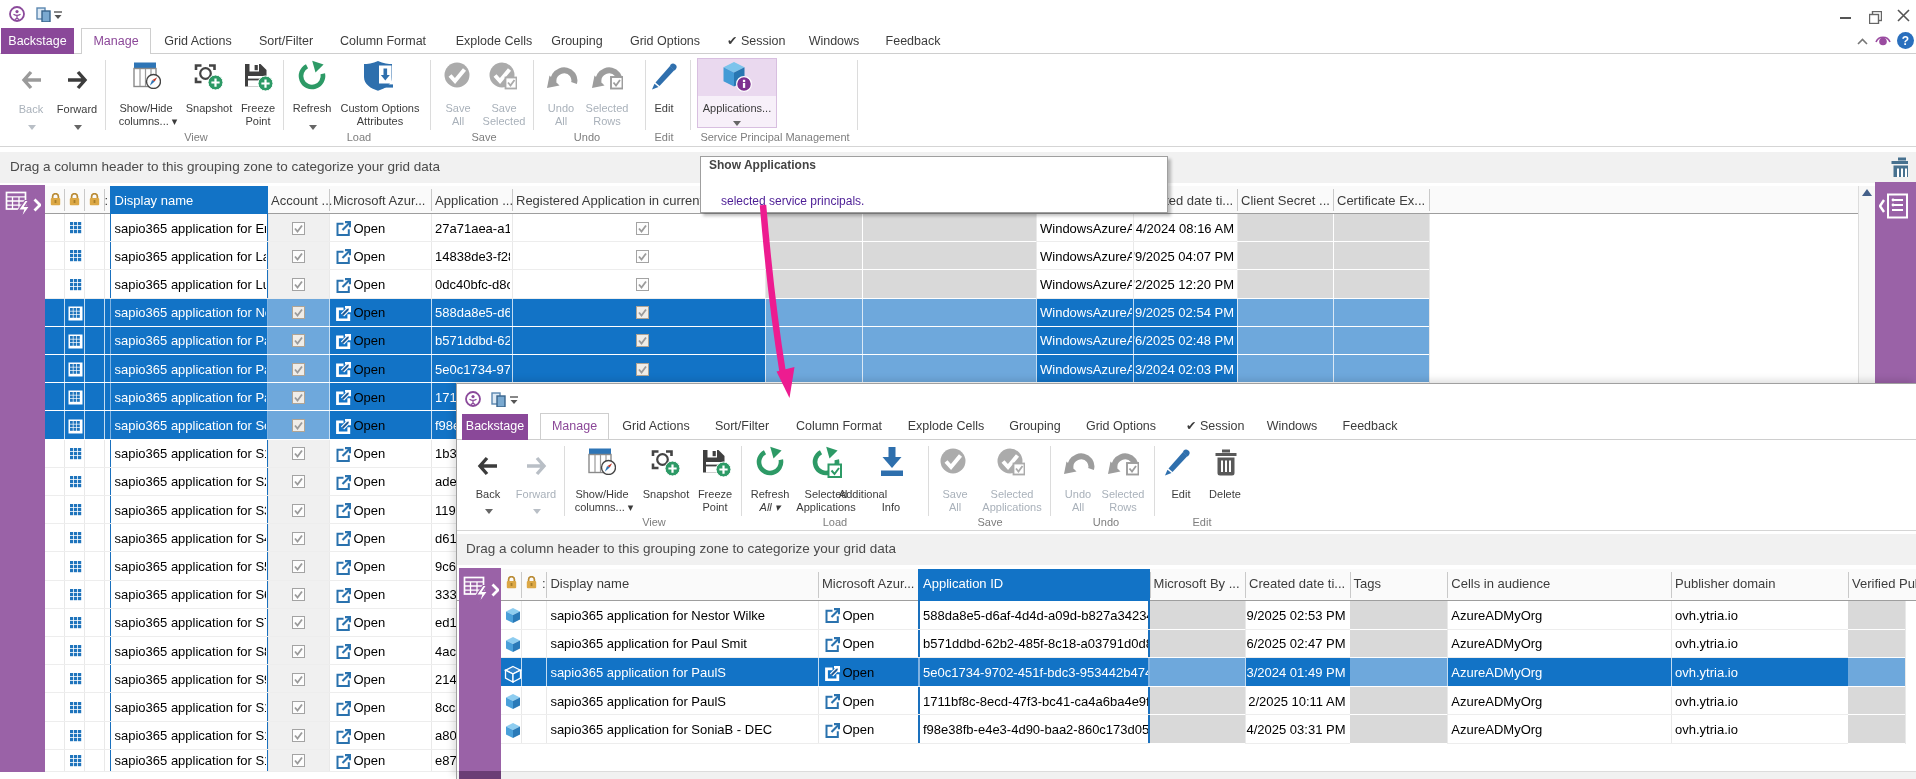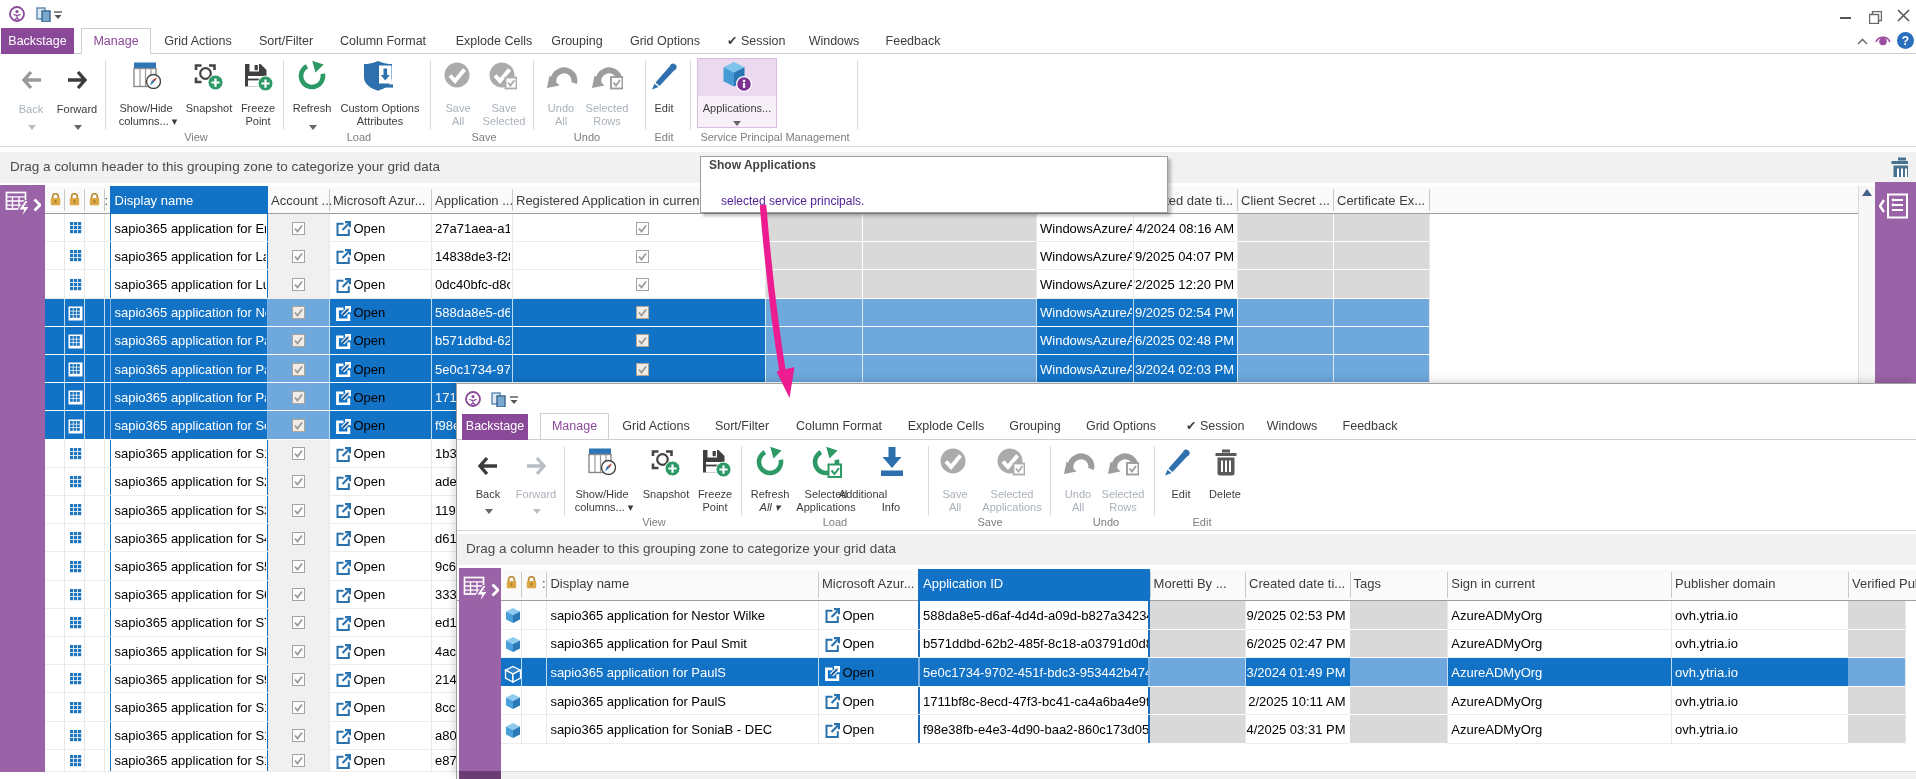--- a/index.html
+++ b/index.html
@@ -1174,24 +1174,24 @@
 <div style="position:absolute;left:526.0px;top:576.0px;line-height:0;"><svg width="11" height="13" viewBox="0 0 11 13" style="">
         <path d="M2.6 5 V3.6 a2.9 2.9 0 0 1 5.8 0 V5" stroke="#b98b35" stroke-width="1.7" fill="none"></path>
         <rect x="0.8" y="5" width="9.4" height="7.2" rx="1" fill="#dca846"></rect>
         <rect x="4.6" y="7" width="1.8" height="3" fill="#a87e28"></rect>
       </svg></div>
 <div class="t f13" style="left:542px;top:576px;">:</div>
 <div class="" style="position:absolute;left:918.3px;top:569.0px;width:231.3px;height:32.0px;background:#1273c6;"></div>
 <div class="t f13" style="left:550.4px;top:576px;">Display name</div>
 <div class="t f13" style="left:822px;top:576px;">Microsoft Azur...</div>
 <div class="t f13 wht" style="left:923px;top:576px;">Application ID</div>
-<div class="t f13" style="left:1153.6px;top:576px;">Moretti By ...</div>
+<div class="t f13" style="left:1153.6px;top:576px;">Microsoft By ...</div>
 <div class="t f13" style="left:1249px;top:576px;">Created date ti...</div>
 <div class="t f13" style="left:1353.6px;top:576px;">Tags</div>
-<div class="t f13" style="left:1451.3px;top:576px;">Sign in current</div>
+<div class="t f13" style="left:1451.3px;top:576px;">Cells in audience</div>
 <div class="t f13" style="left:1675px;top:576px;">Publisher domain</div>
 <div class="t f13" style="left:1852px;top:576px;">Verified Pul</div>
 <div class="" style="position:absolute;left:1149.6px;top:601.0px;width:95.4px;height:143.0px;background:#d9d9d9;"></div>
 <div class="" style="position:absolute;left:1349.6px;top:601.0px;width:97.7px;height:143.0px;background:#d9d9d9;"></div>
 <div class="" style="position:absolute;left:1848.1px;top:601.0px;width:56.9px;height:143.0px;background:#d9d9d9;"></div>
 <div class="" style="position:absolute;left:521.4px;top:601.0px;width:1.0px;height:143.0px;background:#e9e9e9;"></div>
 <div class="" style="position:absolute;left:546.3px;top:601.0px;width:1.0px;height:143.0px;background:#e9e9e9;"></div>
 <div class="" style="position:absolute;left:817.6px;top:601.0px;width:1.0px;height:143.0px;background:#e9e9e9;"></div>
 <div class="" style="position:absolute;left:1245.0px;top:601.0px;width:1.0px;height:143.0px;background:#e9e9e9;"></div>
 <div class="" style="position:absolute;left:1447.3px;top:601.0px;width:1.0px;height:143.0px;background:#e9e9e9;"></div>

